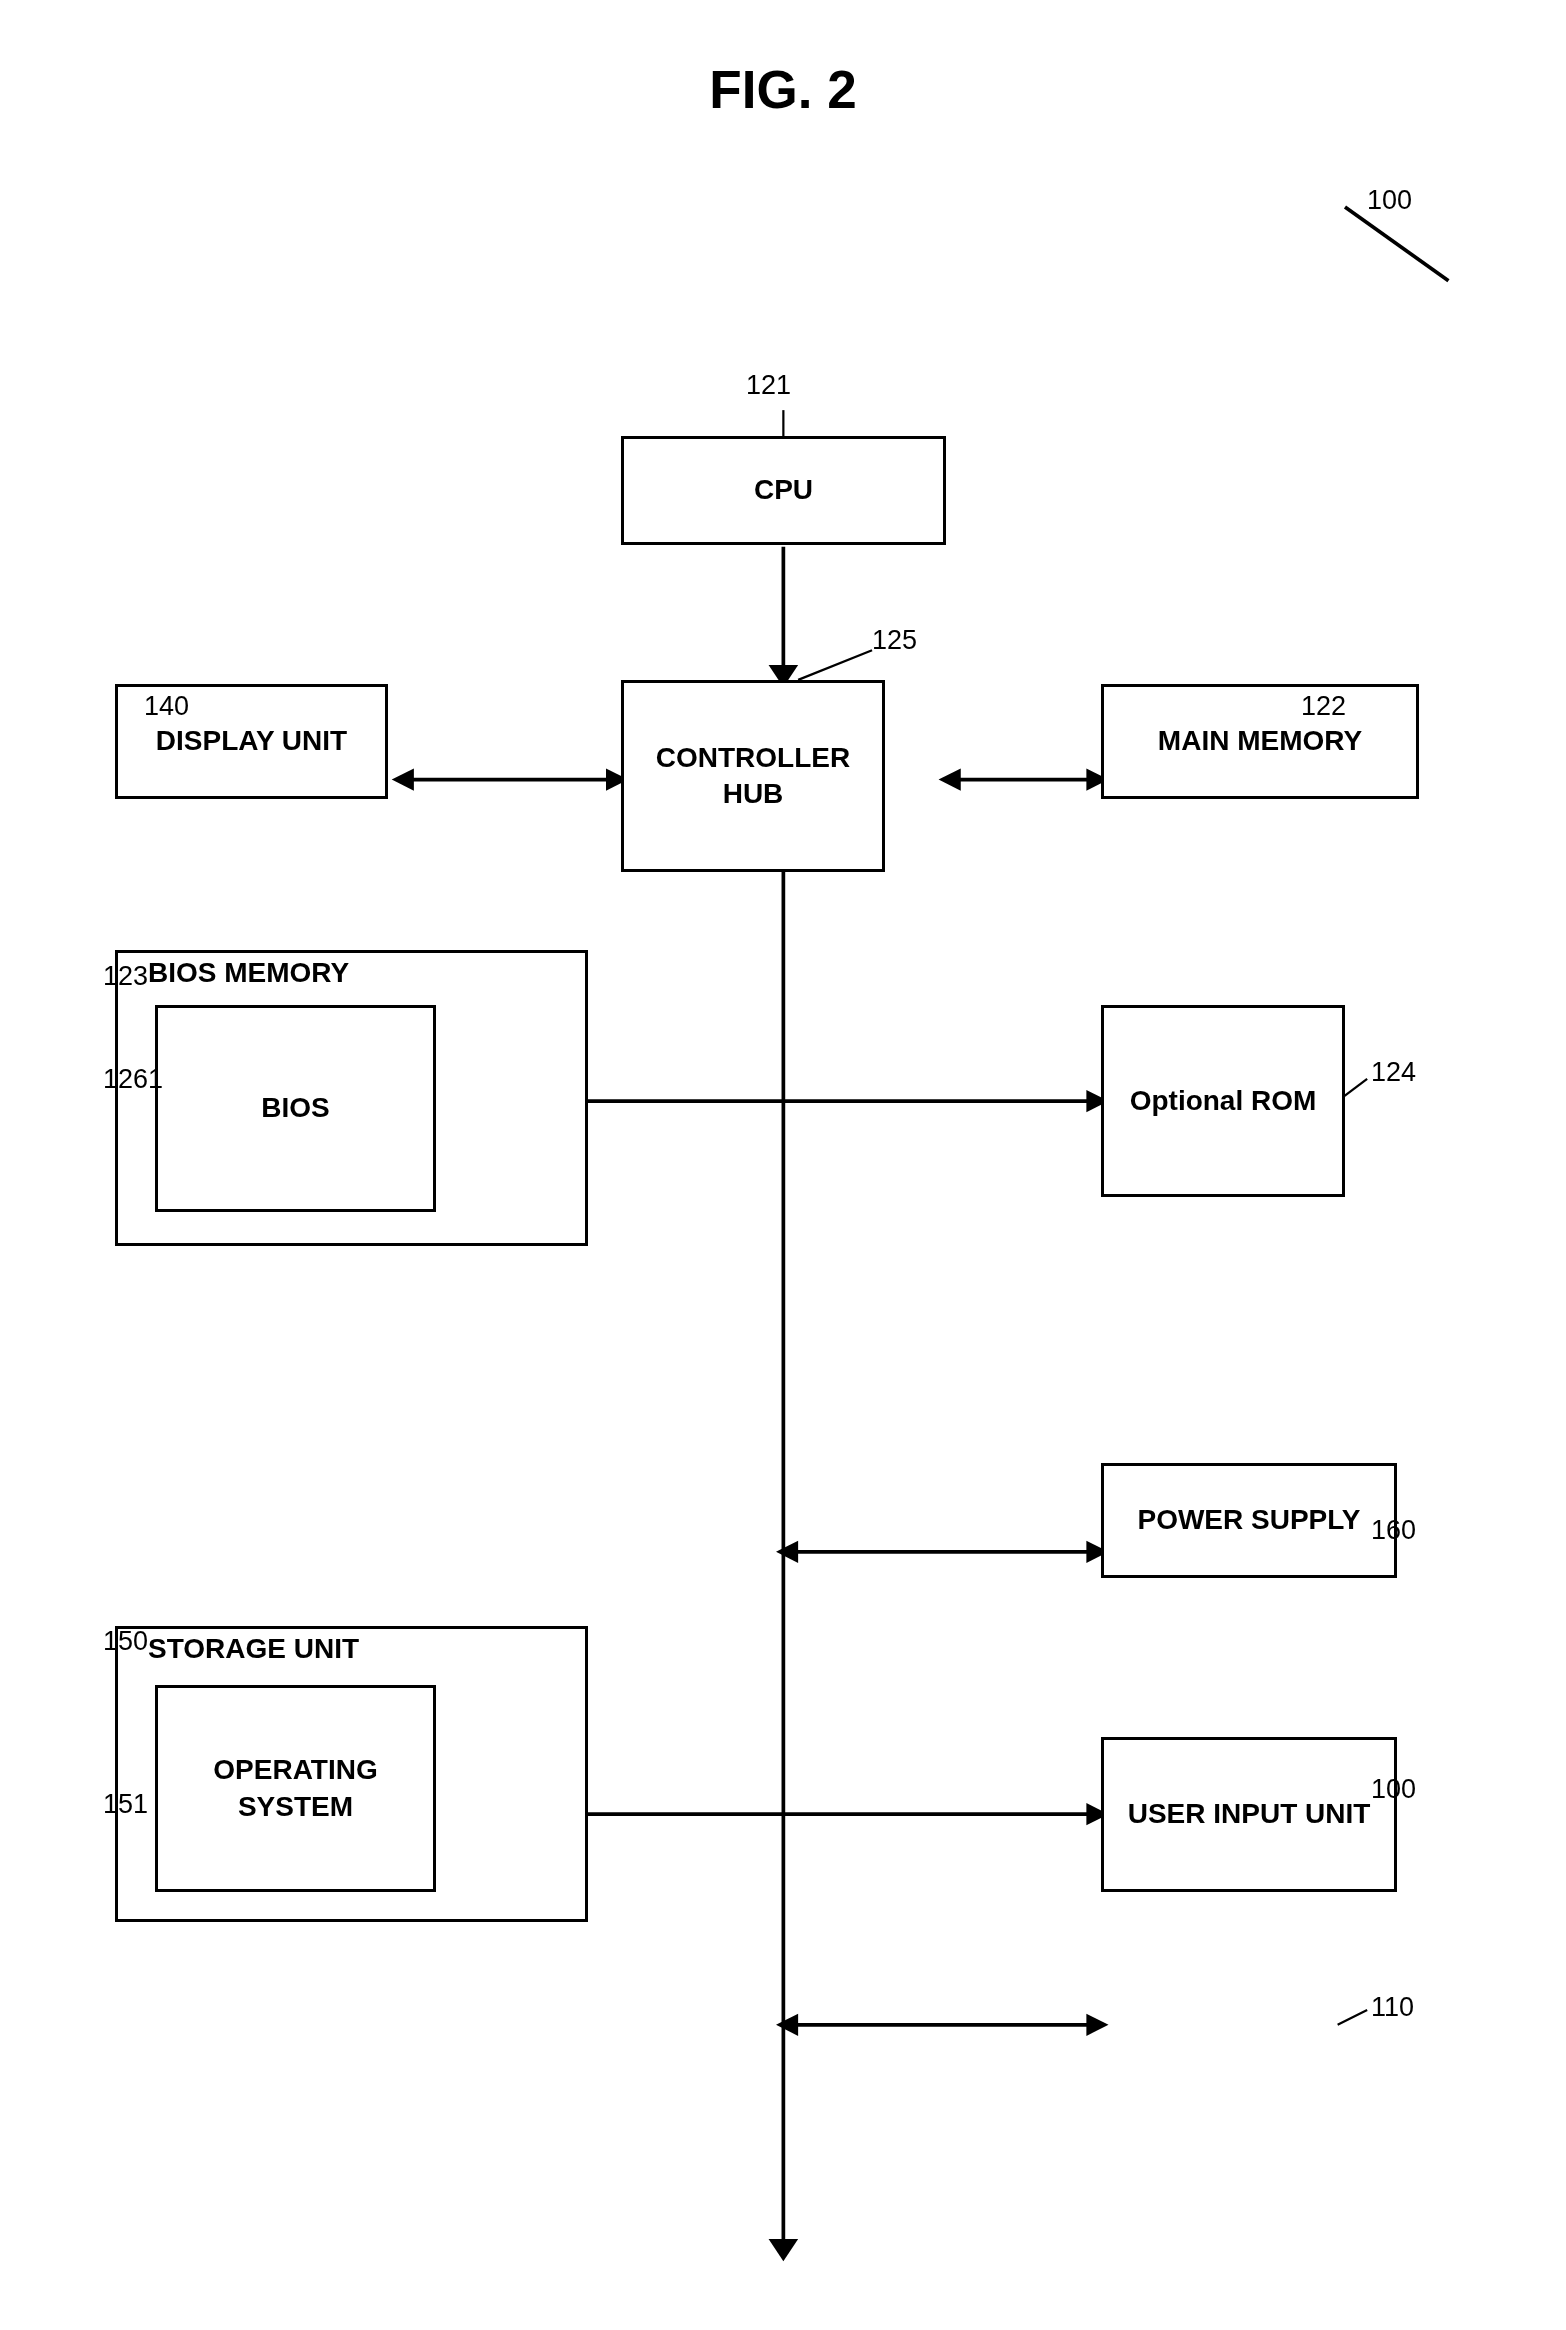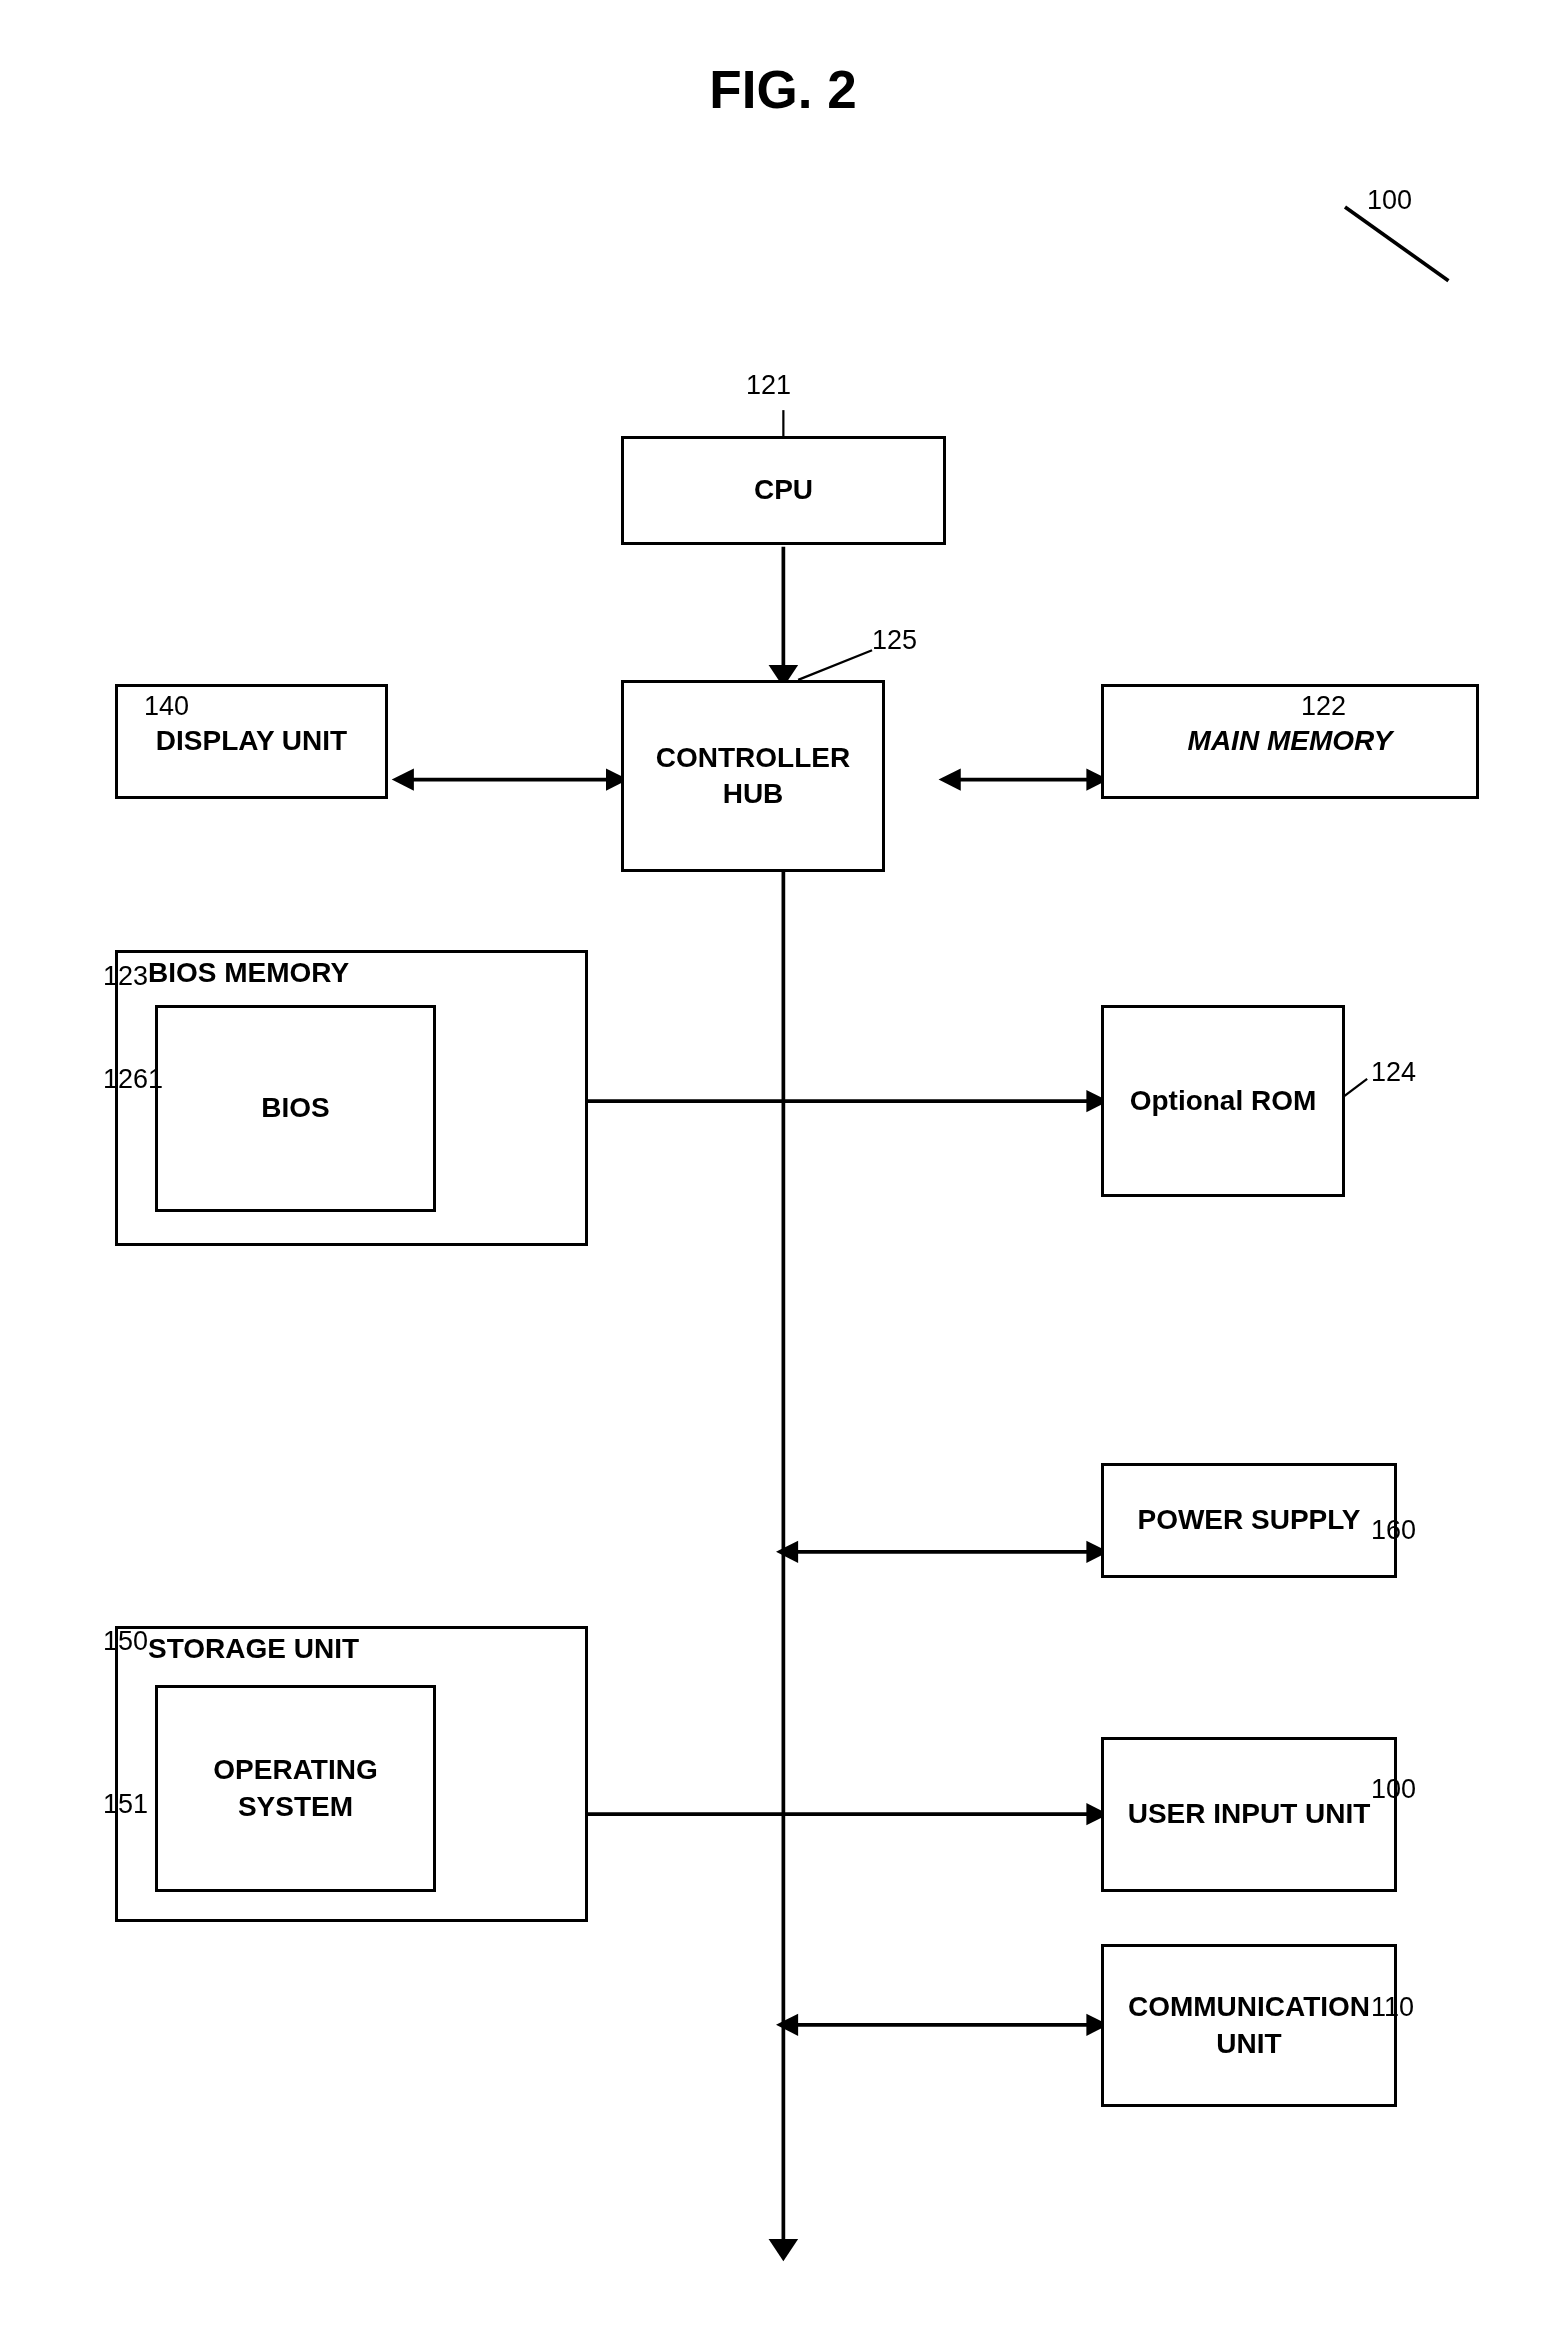--- a/index.html
+++ b/index.html
@@ -143,21 +143,21 @@
   </div>
 
   <div class="box" style="left:621px; top:680px; width:264px; height:192px;">
     <span>CONTROLLER HUB</span>
   </div>
 
   <div class="box" style="left:115px; top:684px; width:273px; height:115px;">
     <span>DISPLAY UNIT</span>
   </div>
 
-  <div class="box" style="left:1101px; top:684px; width:378px; height:115px;font-style:italic;">
+  <div class="box" style="left:1101px; top:684px; width:318px; height:115px;">
     <span>MAIN MEMORY</span>
   </div>
 
   <div class="box-outer" style="left:115px; top:950px; width:473px; height:296px;">
   </div>
 
   <div style="position:absolute; left:148px; top:957px; font-size:28px; font-weight:bold; font-family:Arial,sans-serif;">BIOS MEMORY</div>
 
   <div class="box" style="left:155px; top:1005px; width:281px; height:207px;">
     <span>BIOS</span>
@@ -177,23 +177,20 @@
   <div style="position:absolute; left:148px; top:1633px; font-size:28px; font-weight:bold; font-family:Liberation Sans, sans-serif;">STORAGE UNIT</div>
 
   <div class="box" style="left:155px; top:1685px; width:281px; height:207px;">
     <span>OPERATING SYSTEM</span>
   </div>
 
   <div class="box" style="left:1101px; top:1737px; width:296px; height:155px;">
     <span>USER INPUT UNIT</span>
   </div>
 
-  <div class="box" style="left:1101px; top:1944px; width:296px; height:163px;">
-    <span>COMMUNICATION UNIT</span>
-  </div>
 
   <div class="ref-label" style="left:746px; top:370px;">121</div>
   <div class="ref-label" style="left:872px; top:625px;">125</div>
   <div class="ref-label" style="left:1301px; top:691px;">122</div>
   <div class="ref-label" style="left:144px; top:691px;">140</div>
   <div class="ref-label" style="left:103px; top:961px;">123</div>
   <div class="ref-label" style="left:103px; top:1064px;">1261</div>
   <div class="ref-label" style="left:1371px; top:1057px;">124</div>
   <div class="ref-label" style="left:1371px; top:1515px;">160</div>
   <div class="ref-label" style="left:103px; top:1626px;">150</div>

